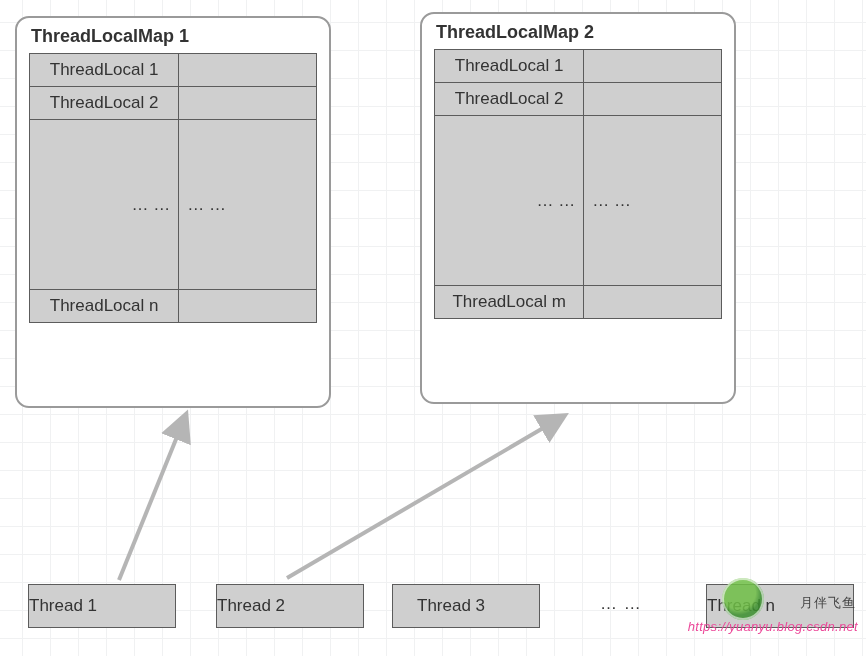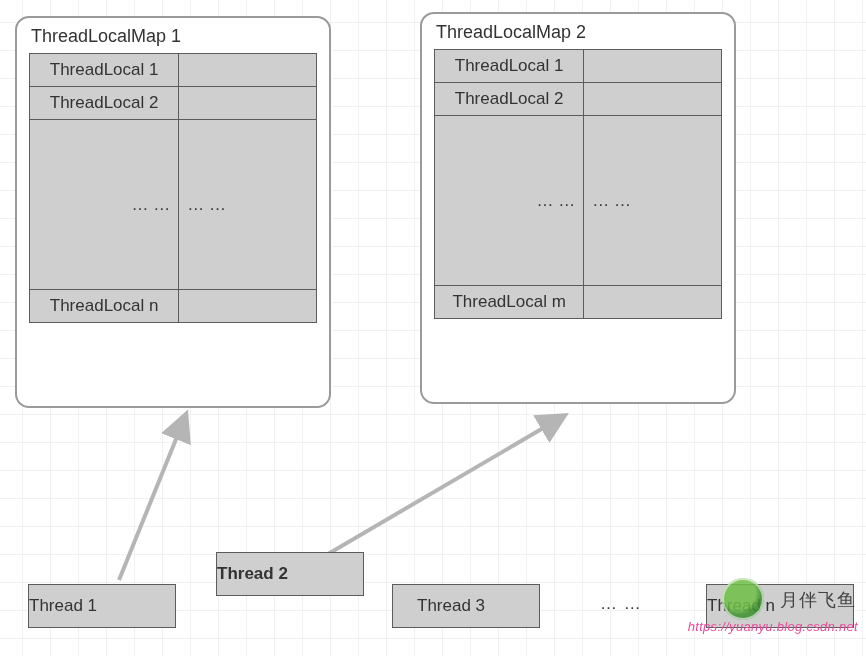--- a/index.html
+++ b/index.html
@@ -25,20 +25,21 @@
     background: #ffffff;
     border: 2px solid #9a9a9a;
     border-radius: 14px;
     padding: 6px 12px 14px 12px;
   }
   .map-title {
     font-size: 18px;
     color: #333;
     text-align: left;
     padding: 2px 0 6px 2px;
+    font-weight: bold;
   }
   .tbl {
     border-collapse: collapse;
     width: 100%;
     background: #cfcfcf;
   }
   .tbl td {
     border: 1px solid #5c5c5c;
     font-size: 17px;
     color: #333;
@@ -80,21 +81,21 @@
     width: 42px; height: 42px;
     border-radius: 50%;
     background: radial-gradient(circle at 40% 35%, #6fbf46 0 45%, #3b8f2d 60% 100%);
     box-shadow: inset 0 0 0 2px rgba(255,255,255,.6);
     opacity: .85;
   }
   .watermark-text {
     position: absolute;
     right: 10px;
     bottom: 44px;
-    font-size: 18px;
+    font-size: 13px;
     color: #333;
     letter-spacing: 1px;
     opacity: .9;
   }
   .watermark-url {
     position: absolute;
     right: 8px;
     bottom: 22px;
     font-size: 13px;
     color: #ec4899;
@@ -161,21 +162,21 @@
       <polygon points="0 0, 8 4, 0 8" fill="#b5b5b5"></polygon>
     </marker>
   </defs>
   <line id="arr0" stroke="#b5b5b5" stroke-width="4" marker-end="url(#arrowhead)" x1="119" y1="580" x2="185" y2="417"></line>
   <line id="arr1" stroke="#b5b5b5" stroke-width="4" marker-end="url(#arrowhead)" x1="287" y1="578" x2="562" y2="417"></line>
 </svg>
 
 <div class="thread-box" id="th0" style="left: 28px; top: 584px;">
     <span>Thread 1</span>
   </div>
-<div class="thread-box" id="th1" style="left: 216px; top: 552px; font-weight: bold;">
+<div class="thread-box" id="th1" style="left: 216px; top: 584px;">
     <span>Thread 2</span>
   </div>
 <div class="thread-box" id="th2" style="left: 392px; top: 584px; padding-left: 24px;">
     <span>Thread 3</span>
   </div>
 <div class="thread-box" id="th3" style="left: 706px; top: 584px;">
     <span>Thread n</span>
   </div>
 
 <div class="thread-ellipsis" id="tell" style="left: 600px; top: 594px;">… …</div>

